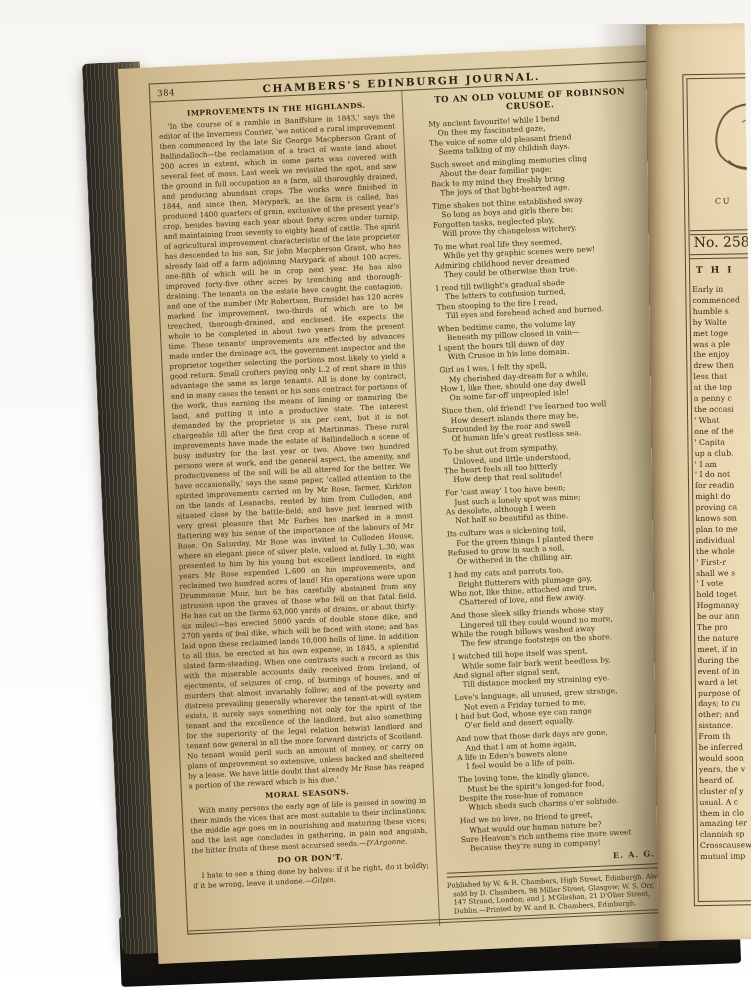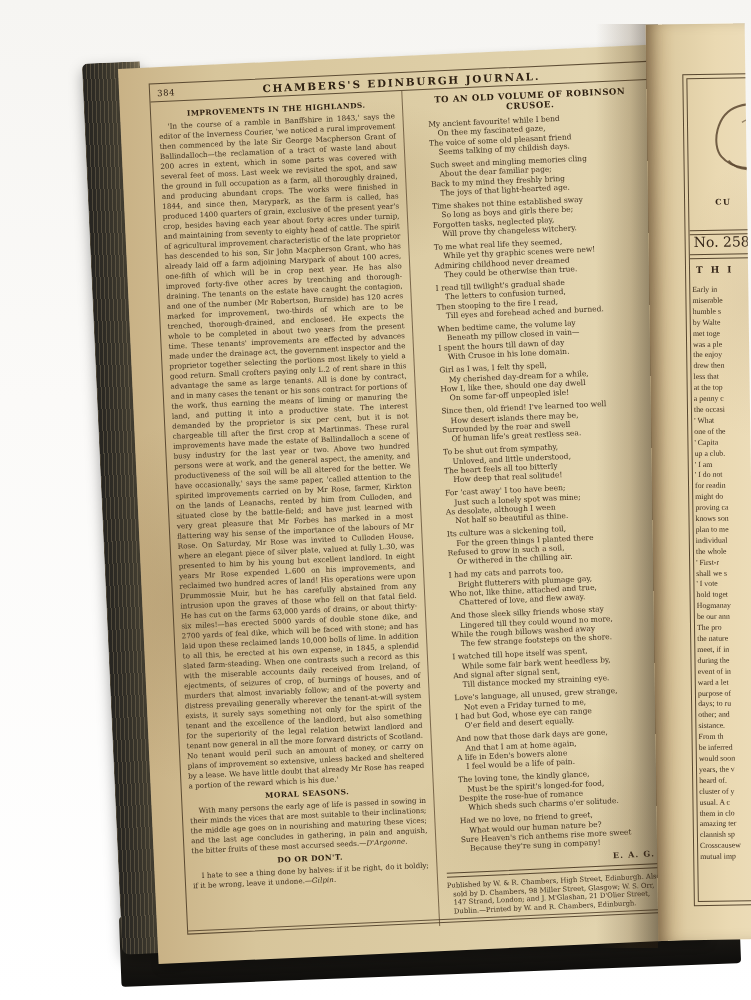--- a/index.html
+++ b/index.html
@@ -64,28 +64,28 @@
     box-shadow:inset 14px 0 16px -8px rgba(60,40,20,.55);}
   .pr-frame{position:absolute;left:36px;top:50px;bottom:34px;right:-4px;
     border-left:1px solid rgba(72,55,34,.9);border-top:1px solid rgba(72,55,34,.9);
     border-bottom:1px solid rgba(72,55,34,.9);}
   .pr-frame-inner{position:absolute;left:3px;top:3px;bottom:3px;right:0;
     border-left:1px solid rgba(72,55,34,.9);border-top:1px solid rgba(72,55,34,.9);
     border-bottom:1px solid rgba(72,55,34,.9);padding:0 0 0 7px;box-sizing:border-box;
     overflow:hidden;}
   .np-bell{position:absolute;left:16px;top:22px;}
   .np-masthead-text{position:absolute;left:26px;top:118px;font-size:8px;
-    font-weight:bold;letter-spacing:1.4px;}
+    font-weight:normal;letter-spacing:1.4px;}
   .np-rule1{position:absolute;left:0;right:0;top:146px;}
   .np-number{position:absolute;left:4px;top:155px;font-size:14px;white-space:nowrap;}
   .np-rule2{position:absolute;left:0;right:0;top:170px;}
   .np-title{position:absolute;left:6px;top:186px;font-size:9px;font-weight:bold;
     letter-spacing:2.4px;white-space:nowrap;}
   .np-lines{position:absolute;left:2px;top:206px;right:0;}
-  .np-line{font-size:7.8px;line-height:10.9px;white-space:nowrap;color:#3a2b1c;font-family:Liberation Serif, serif;}
+  .np-line{font-size:7.8px;line-height:10.9px;white-space:nowrap;color:#3a2b1c;}
 </style>
 </head>
 <body>
 
 <div class="shadow-under"></div>
 <div class="cover-left"></div>
 
 <div class="page-left">
   <div class="frame">
     <div class="header-row">
@@ -238,21 +238,21 @@
           <path d="M38 22 C46 16 60 18 66 28" fill="none" stroke="#5c4730" stroke-width="1.4" opacity="0.6"></path>
         </svg>
       </div>
       <div class="np-masthead-text">CU</div>
       <div class="double-rule np-rule1"></div>
       <div class="np-number">No. 258.</div>
       <div class="double-rule np-rule2"></div>
       <div class="np-title">T H I</div>
       <div class="np-lines">
           <div class="np-line">Early in</div>
-          <div class="np-line">miserable</div>
+          <div class="np-line">commenced</div>
           <div class="np-line">humble s</div>
           <div class="np-line">by Walte</div>
           <div class="np-line">met toge</div>
           <div class="np-line">was a ple</div>
           <div class="np-line">the enjoy</div>
           <div class="np-line">drew then</div>
           <div class="np-line">less that</div>
           <div class="np-line">at the top</div>
           <div class="np-line">a penny c</div>
           <div class="np-line">the occasi</div>

